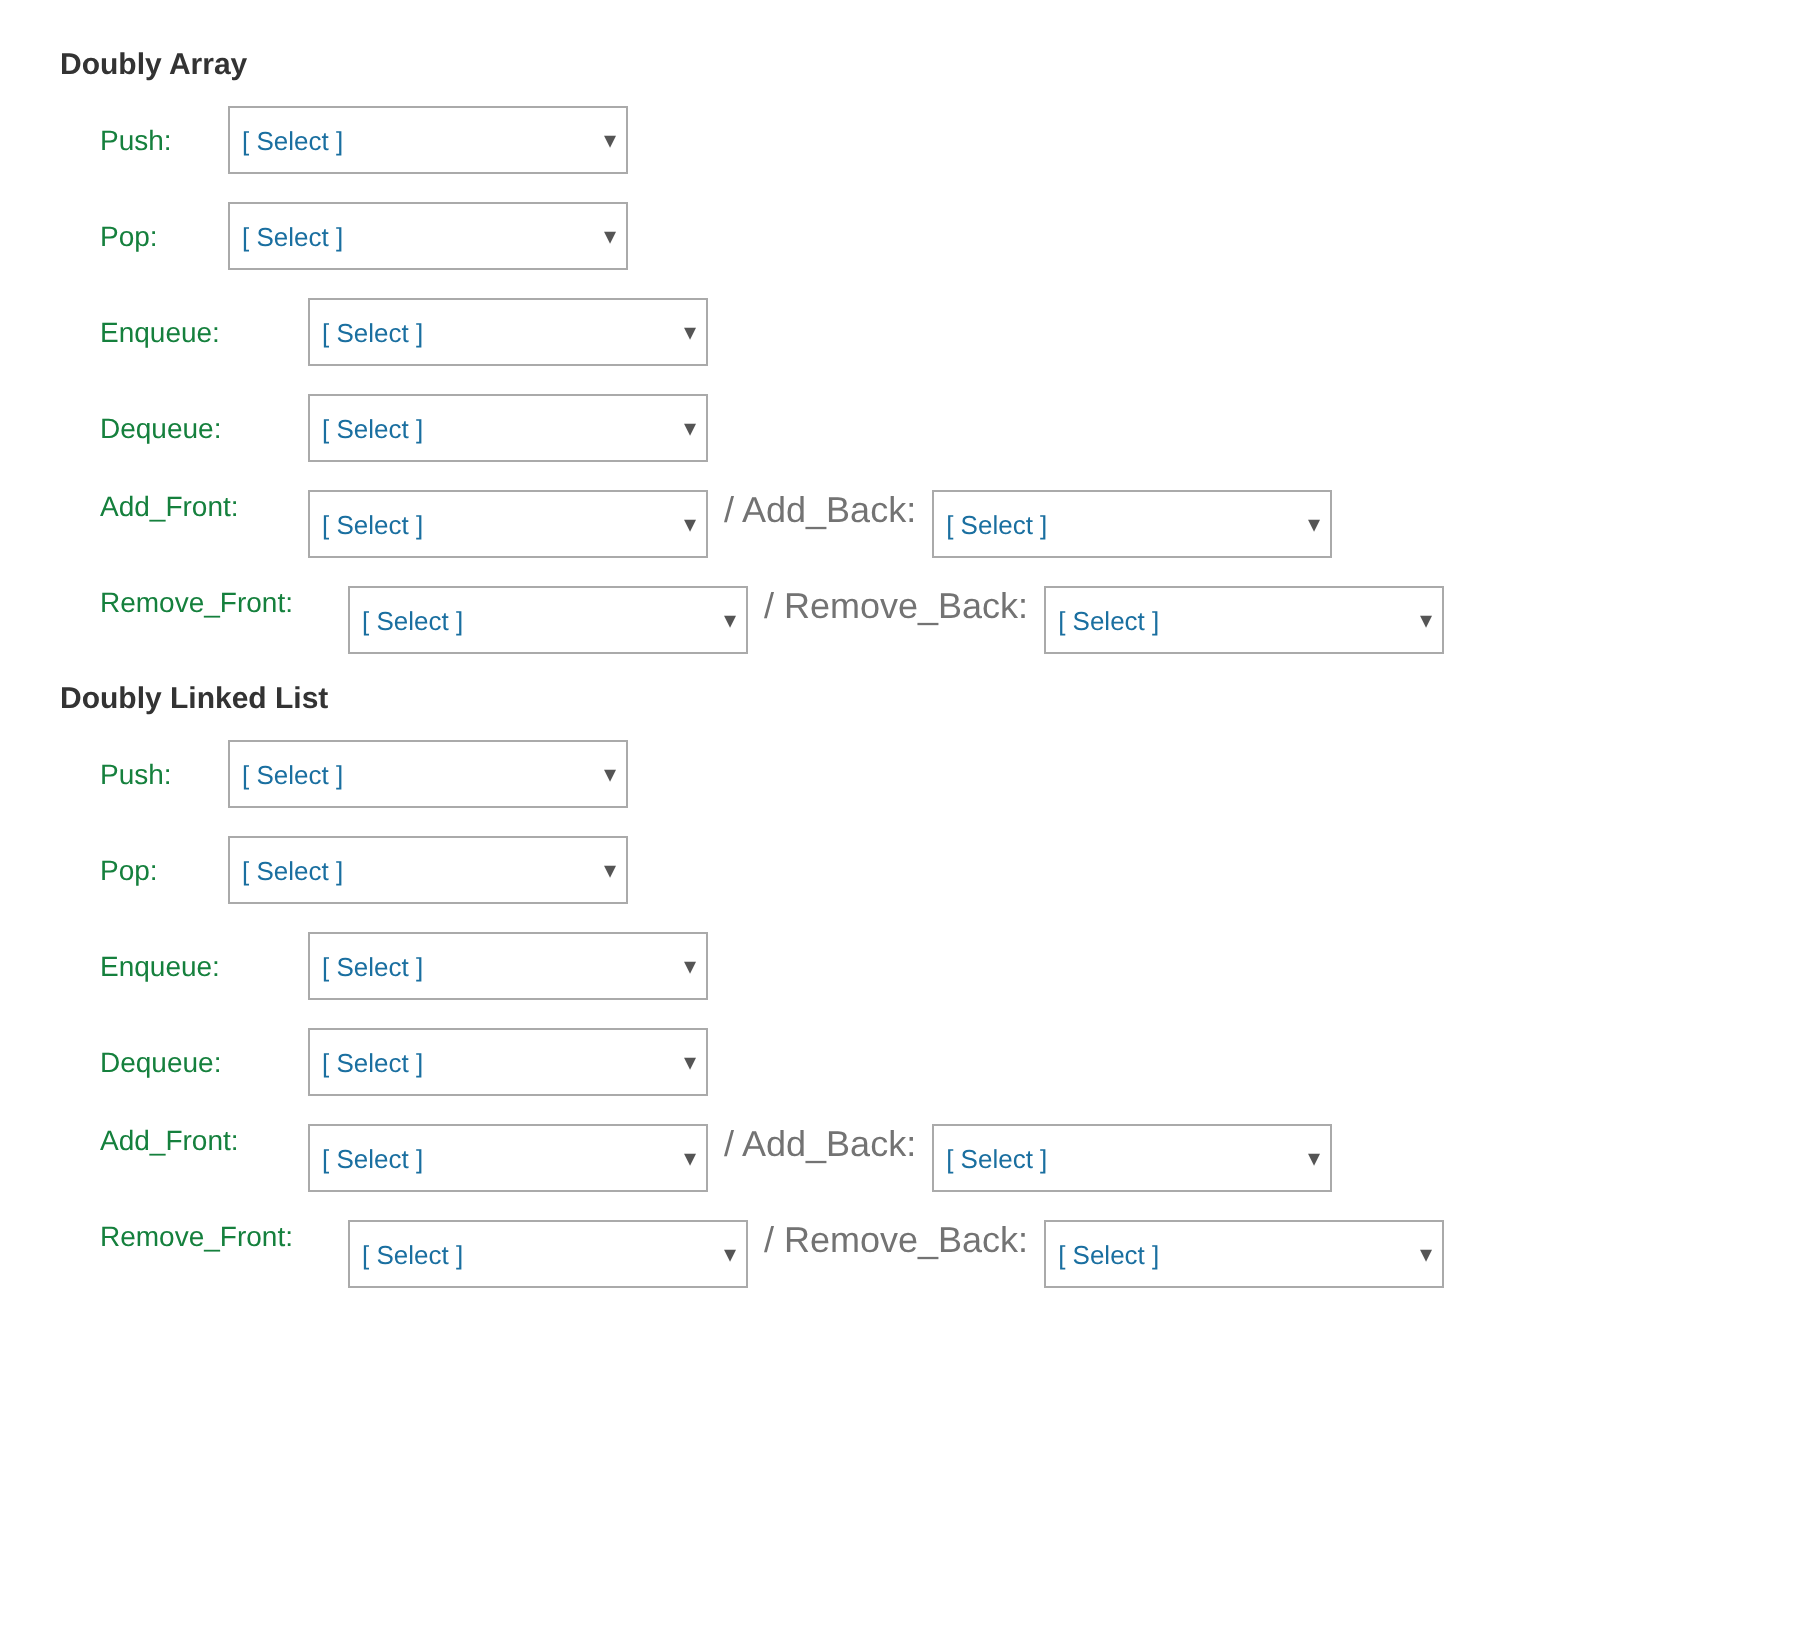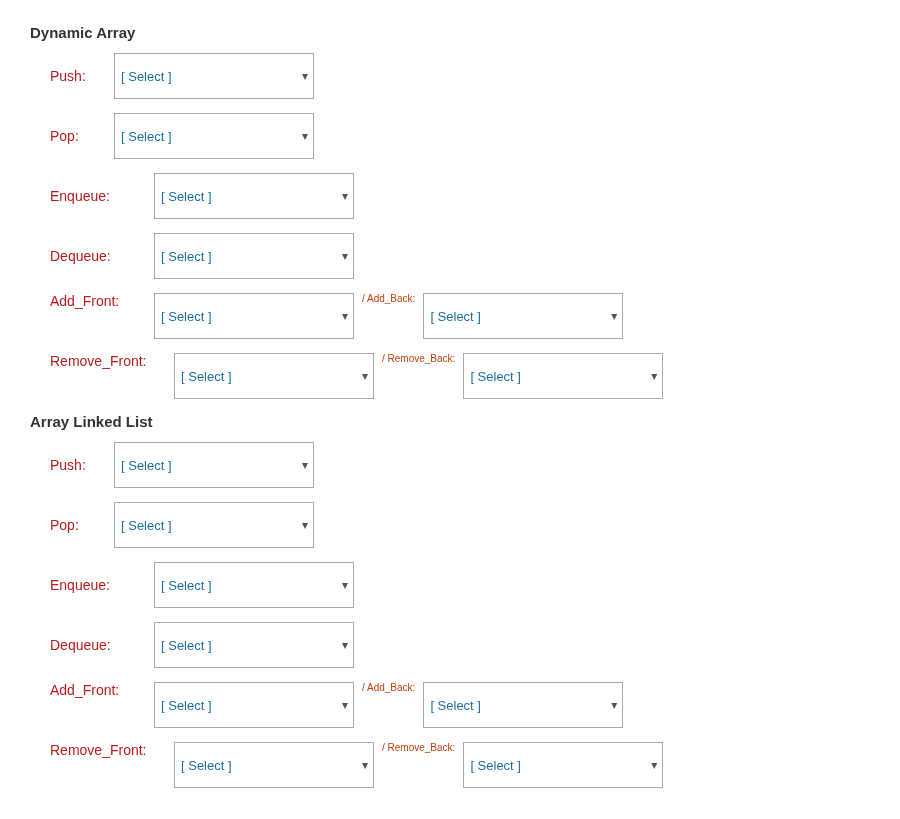--- a/index.html
+++ b/index.html
@@ -27,78 +27,78 @@
       margin-top: 4px;
     }
     .form-group {
       display: flex;
       align-items: center;
       margin-bottom: 14px;
       margin-left: 20px;
     }
     .form-label {
       font-size: 14px;
-      color: #b91c1c;
+      color: #15803d;
       min-width: 100px;
       margin-right: 4px;
       white-space: nowrap;
     }
     .form-label-narrow {
       min-width: 60px;
     }
     select {
       border: 1px solid #aaa;
       background: #fff;
       padding: 4px 24px 4px 6px;
       font-size: 13px;
       color: #1a6fa0;
       appearance: none;
       -webkit-appearance: none;
       cursor: pointer;
       min-width: 200px;
-      height: 46px;
+      height: 34px;
       position: relative;
     }
     .select-wrapper {
       position: relative;
       display: inline-block;
     }
     .select-wrapper::after {
       content: '▾';
       position: absolute;
       right: 6px;
       top: 50%;
       transform: translateY(-50%);
       pointer-events: none;
       font-size: 12px;
       color: #555;
     }
     .separator {
       margin: 0 8px;
-      font-size: 10px;
-      color: #c2410c;
+      font-size: 18px;
+      color: #737373;
     }
     .section {
       margin-bottom: 10px;
     }
     .inline-pair {
       display: flex;
       align-items: flex-start;
       margin-bottom: 14px;
       margin-left: 20px;
     }
   </style>
 </head>
 <body>
 
 <div>
 </div>
 
 <div class="section">
-  <div class="section-title">Dynamic Array</div>
+  <div class="section-title">Doubly Array</div>
 
   <div class="form-group">
     <span class="form-label form-label-narrow">Push:</span>
     <div class="select-wrapper">
       <select>
         <option>[ Select ]</option>
         <option>O(1)</option>
         <option>O(log n)</option>
         <option>O(n)</option>
         <option>O(n log n)</option>
@@ -210,21 +210,21 @@
         <option>O(n log n)</option>
         <option>O(n²)</option>
         <option>O(1) amortized</option>
         <option>O(n) amortized</option>
       </select>
     </div>
   </div>
 </div>
 
 <div class="section">
-  <div class="section-title">Array Linked List</div>
+  <div class="section-title">Doubly Linked List</div>
 
   <div class="form-group">
     <span class="form-label form-label-narrow">Push:</span>
     <div class="select-wrapper">
       <select>
         <option>[ Select ]</option>
         <option>O(1)</option>
         <option>O(log n)</option>
         <option>O(n)</option>
         <option>O(n log n)</option>

